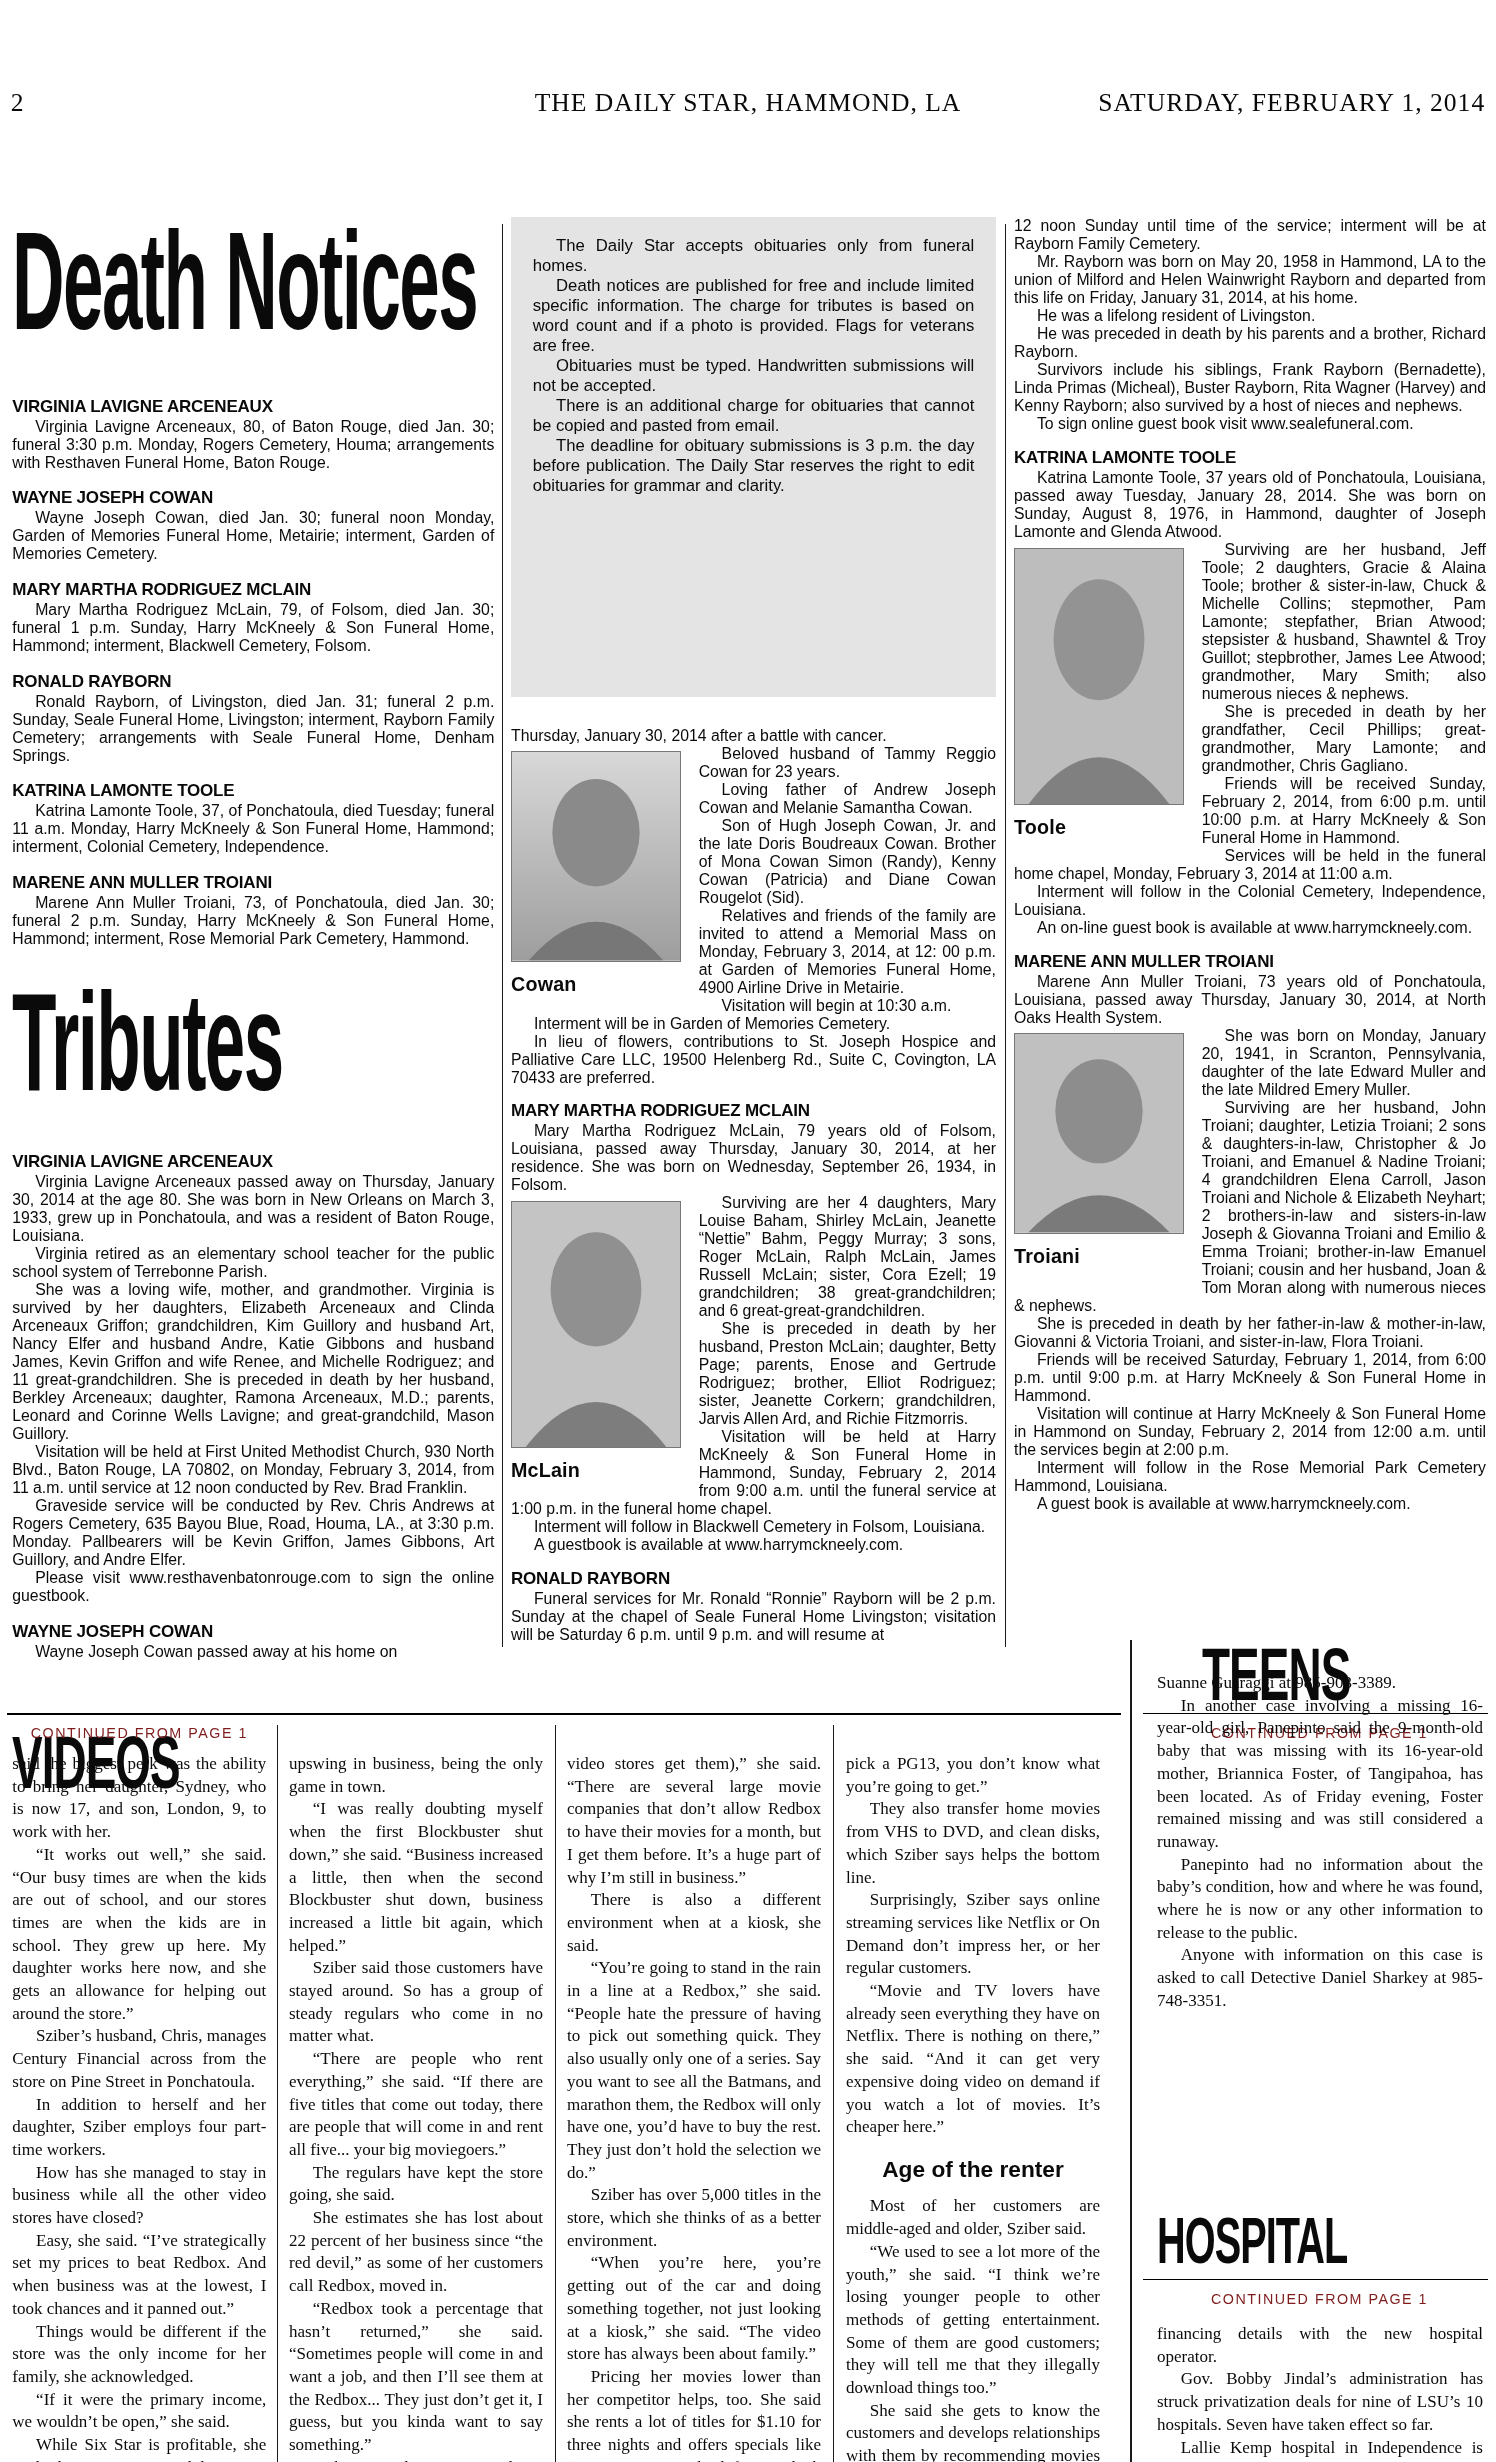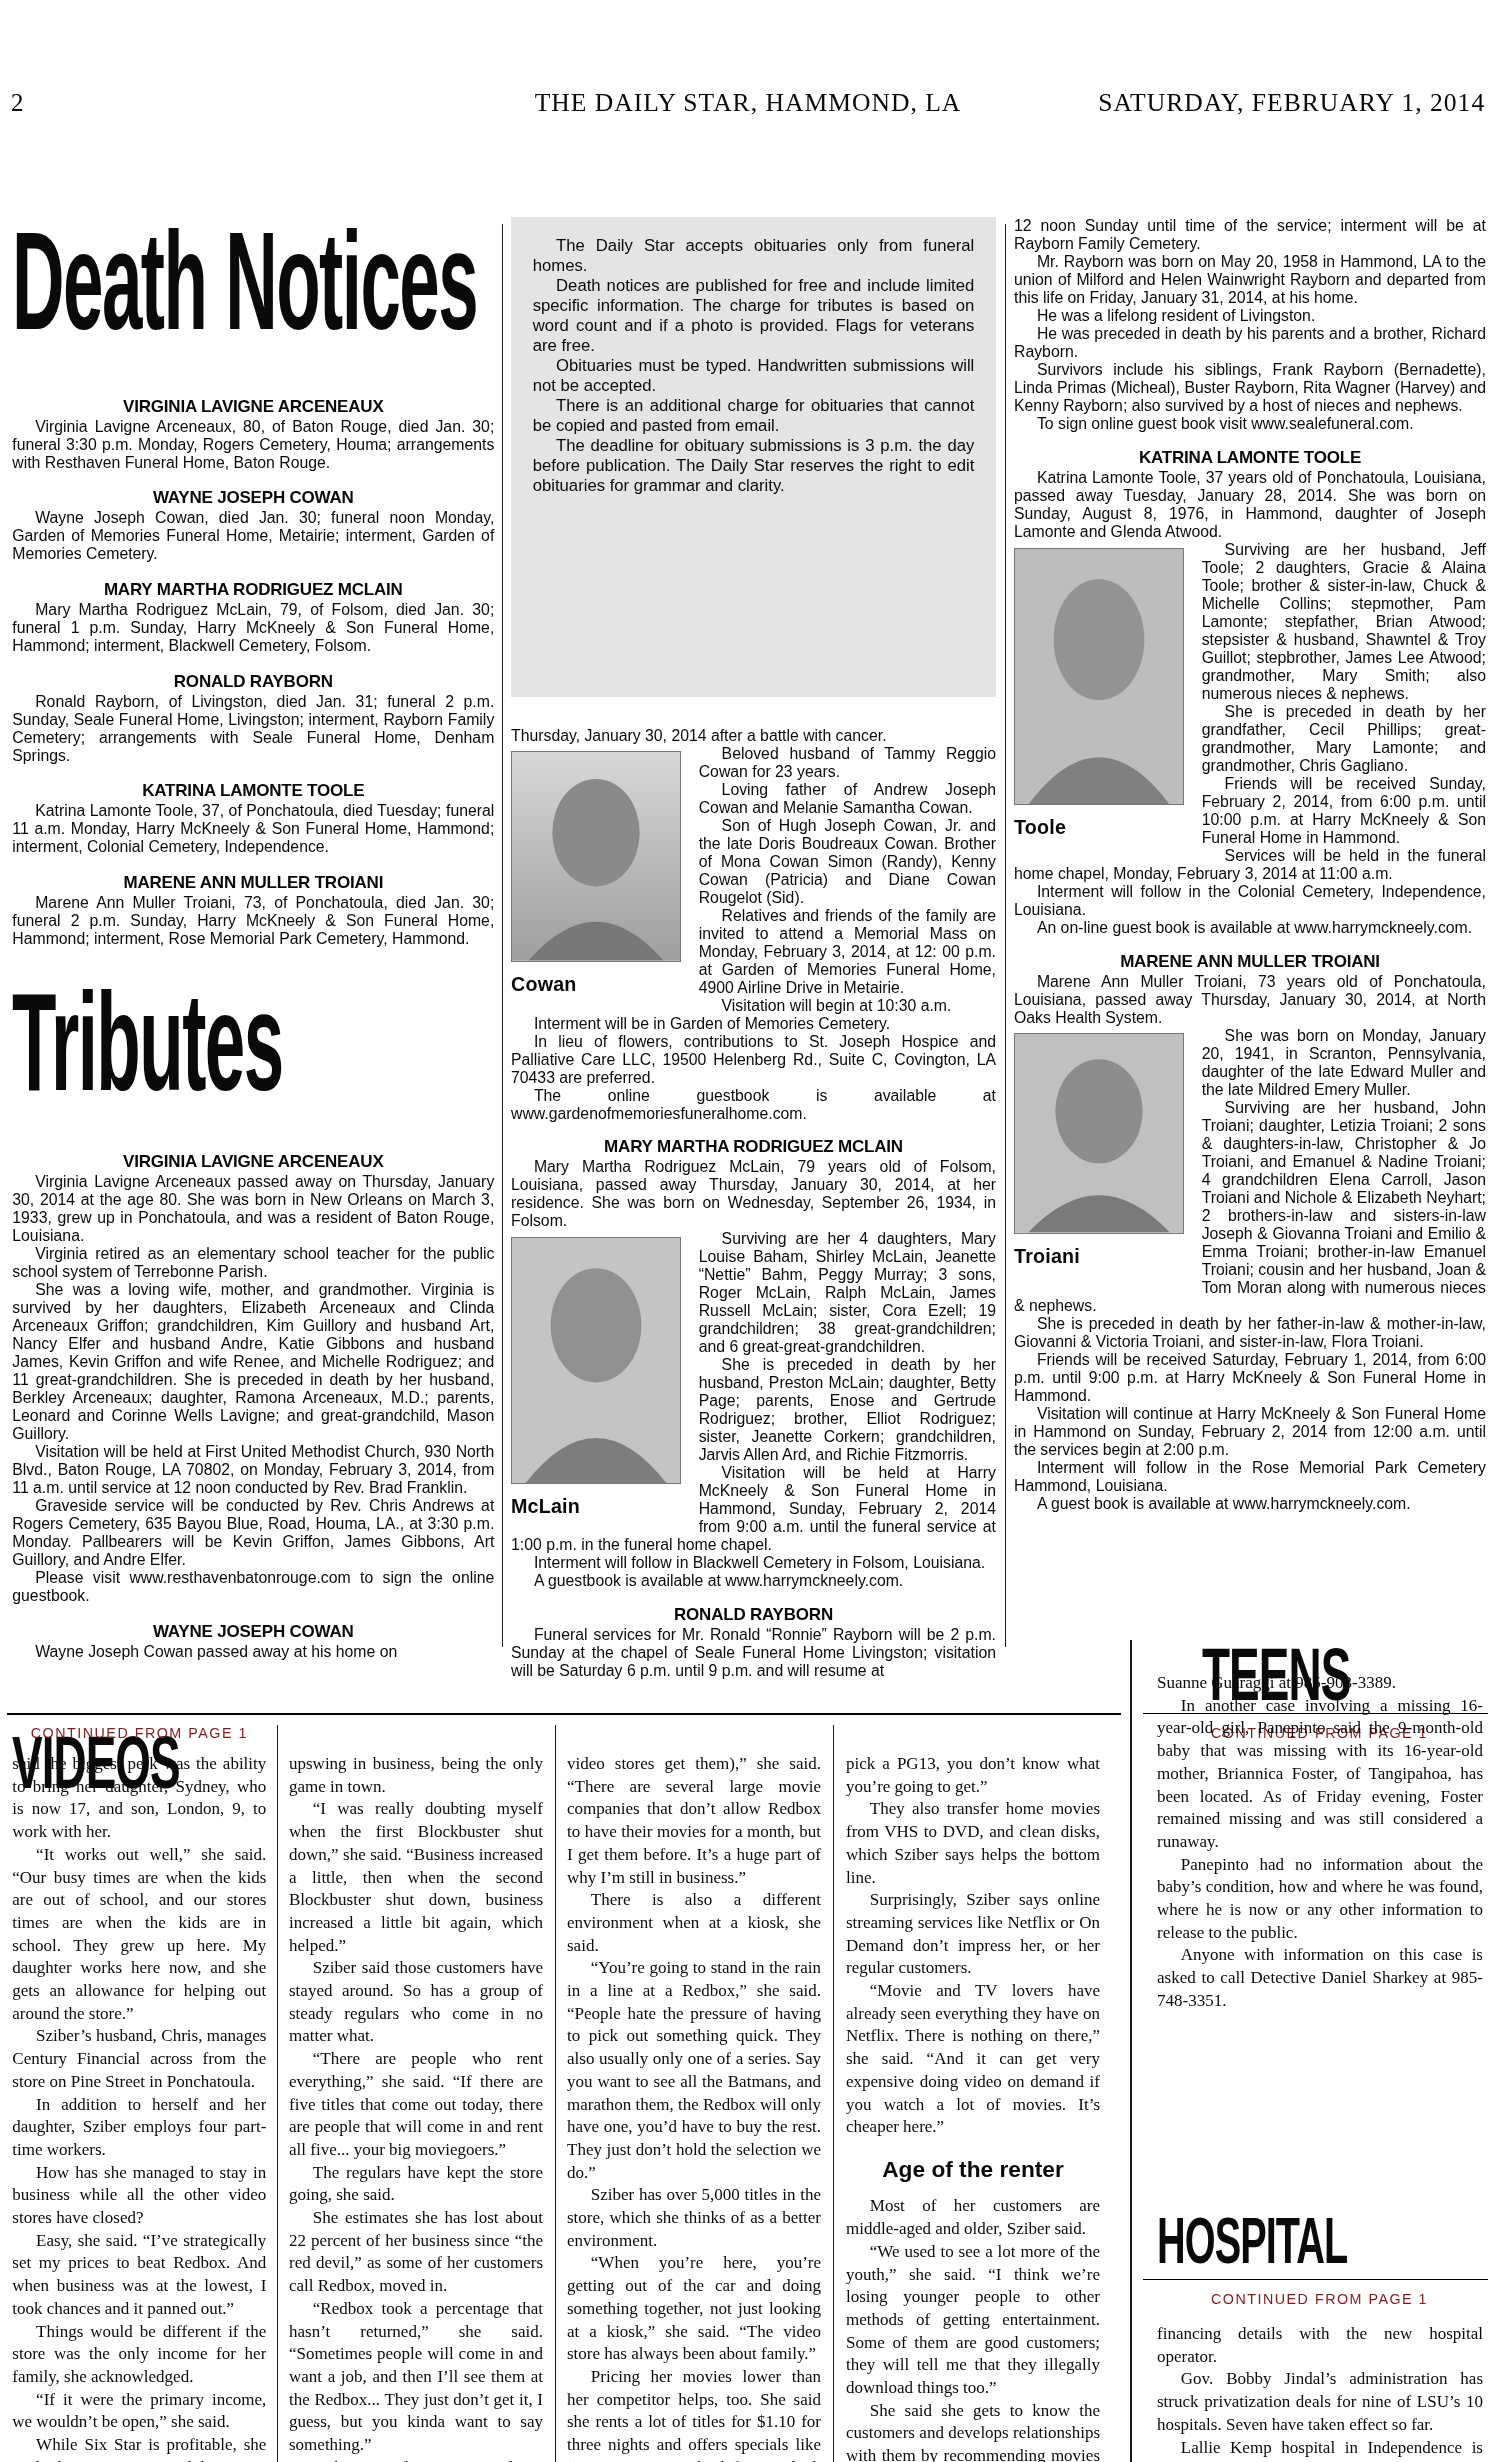--- a/index.html
+++ b/index.html
@@ -24,21 +24,21 @@
   .centerwrap .squeeze { transform-origin:center center; }
   
   .ocol { position:absolute; top:217px; }
   #ocol1 { left:12.3px;  width:482px;  }
   #ocol2 { left:511px; width:485px; }
   #ocol3 { left:1014px; width:472px; }
   .vrule { position:absolute; width:1px; background:#1a1a1a; }
   .obit-body p { font-size:15.8px; line-height:18px; text-align:justify; text-indent:1.45em; }
   .obit-body p.noind { text-indent:0; }
   .notice-name, .story-name { font-size:17px; font-weight:bold; letter-spacing:-0.2px;
-      margin-top:16.7px; margin-bottom:1px;text-align:center; }
+      margin-top:16.7px; margin-bottom:1px; }
   .gap-top { margin-top:14.8px; }
   
   .policybox { background:#e4e4e4; padding:18.7px 21.7px 34px 21.7px; min-height:480px; }
   .policybox .ptitle { font-size:74px; margin:8.9px 0 34px 0; }
   .policybox p { font-size:16.7px; line-height:20px; text-align:justify; text-indent:1.4em; }
   
   .portrait-wrap { float:left; width:170px; margin:6.9px 17.7px 4.9px 0; }
   .portrait { width:100%; background:#cfcfcf; border:0.5px solid #777; display:block; }
   .portrait svg { display:block; width:100%; height:auto; }
   .portrait-cap { font-size:19.7px; font-weight:bold; margin-top:10.8px; letter-spacing:0.2px; }
@@ -153,21 +153,20 @@
       </div>
       <div>
 
       <p>Beloved husband of Tammy Reggio Cowan for 23 years.</p>
           <p>Loving father of Andrew Joseph Cowan and Melanie Samantha Cowan.</p>
           <p>Son of Hugh Joseph Cowan, Jr. and the late Doris Boudreaux Cowan. Brother of Mona Cowan Simon (Randy), Kenny Cowan (Patricia) and Diane Cowan Rougelot (Sid).</p>
           <p>Relatives and friends of the family are invited to attend a Memorial Mass on Monday, February 3, 2014, at 12: 00 p.m. at Garden of Memories Funeral Home, 4900 Airline Drive in Metairie.</p>
           <p>Visitation will begin at 10:30 a.m.</p>
           <p>Interment will be in Garden of Memories Cemetery.</p>
           <p>In lieu of flowers, contributions to St. Joseph Hospice and Palliative Care LLC, 19500 Helenberg Rd., Suite C, Covington, LA 70433 are preferred.</p>
-          <p>The online guestbook is available at www.gardenofmemoriesfuneralhome.com.</p>
         </div>
 
       <div class="story-name gap-top" style="clear:none;">MARY MARTHA RODRIGUEZ MCLAIN</div>
       <p>Mary Martha Rodriguez McLain, 79 years old of Folsom, Louisiana, passed away Thursday, January 30, 2014, at her residence. She was born on Wednesday, September 26, 1934, in Folsom.</p>
       <div class="portrait-wrap" style="height:291px;">
         <span class="portrait">
           <svg viewBox="0 0 100 146" xmlns="http://www.w3.org/2000/svg">
             <rect width="100" height="146" fill="#c4c4c4"></rect>
             <ellipse cx="50" cy="52" rx="27" ry="34" fill="#909090"></ellipse>
             <path d="M8 146 Q50 92 92 146 Z" fill="#7d7d7d"></path>

